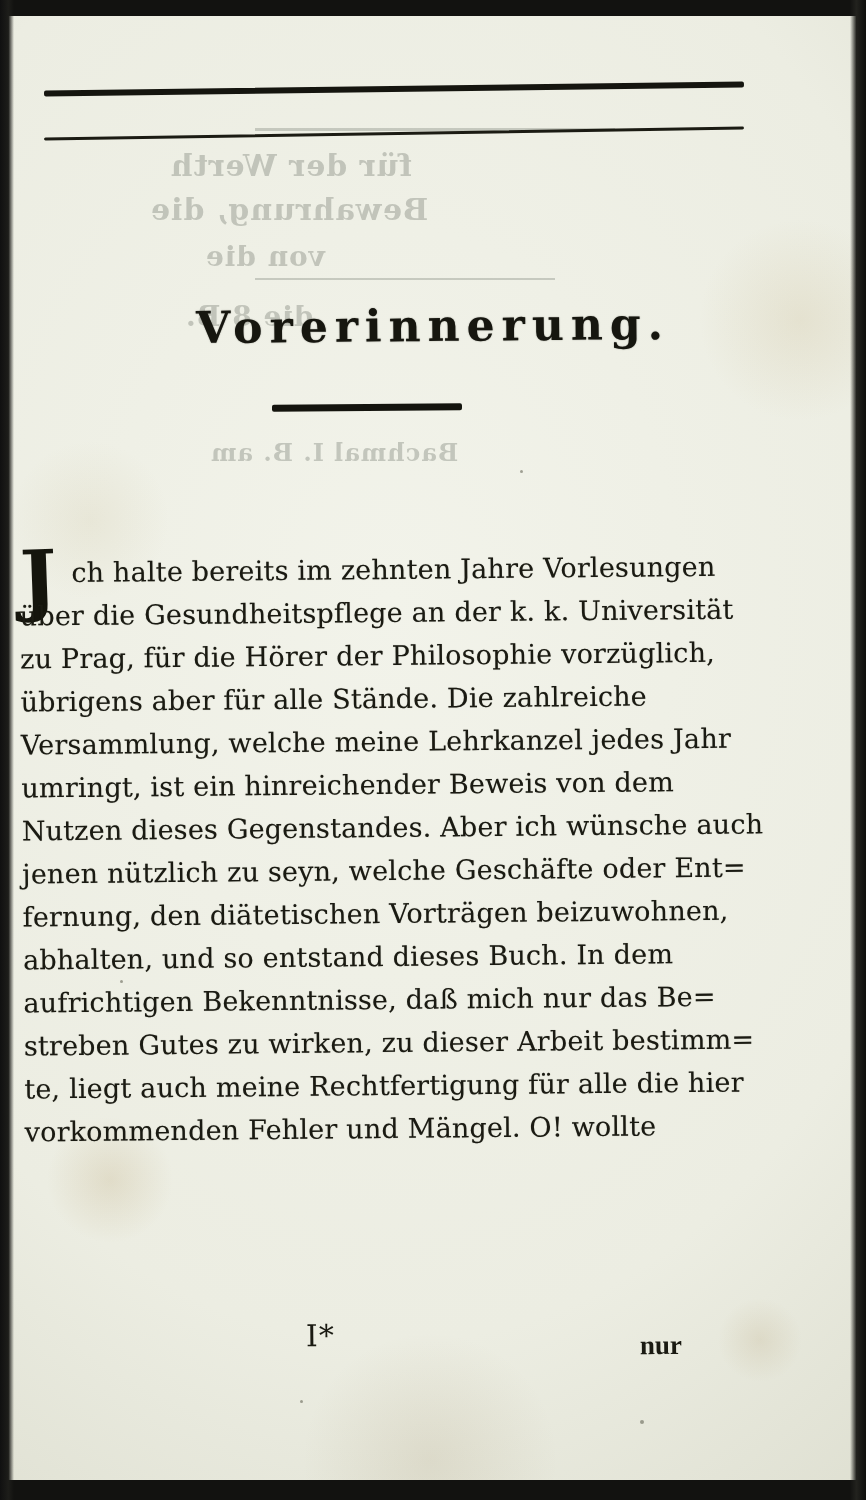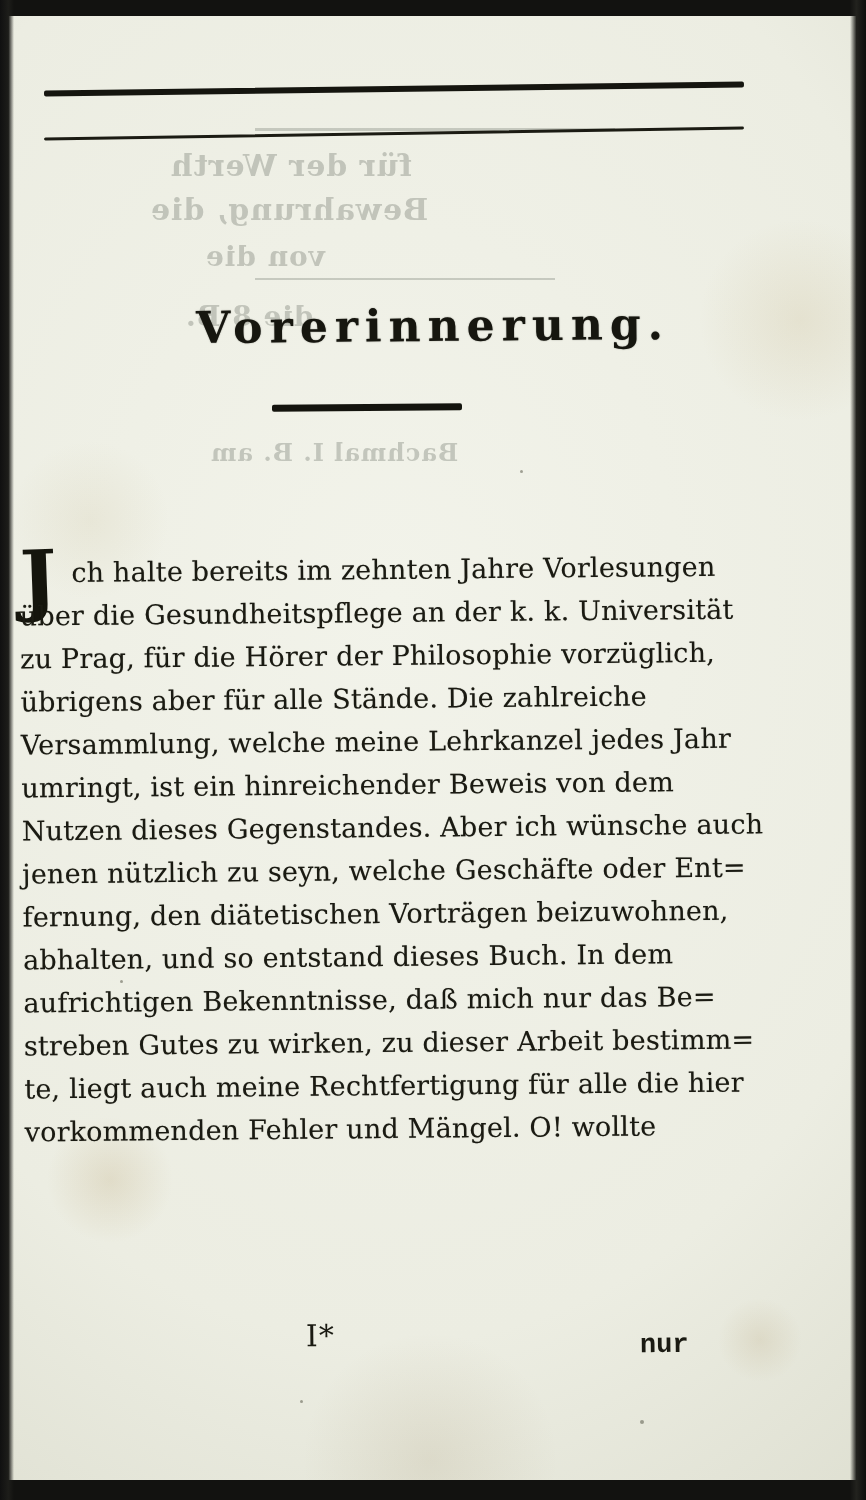--- a/index.html
+++ b/index.html
@@ -167,21 +167,21 @@
     font-family: "DejaVu Serif", serif;
     font-size: 30px;
     color: #1a1a12;
     letter-spacing: 1px;
     transform: rotate(-0.6deg);
   }
   .catchword {
     position: absolute;
     left: 640px;
     top: 1330px;
-    font-family: Liberation Mono, monospace;
+    font-family: Liberation Serif, serif;
     font-size: 27px;
     font-weight: 600;
     color: #1a1a12;
     transform: rotate(-0.6deg);
   }
 
   
   .fleck { position: absolute; background: rgba(60,60,45,0.45); border-radius: 50%; }
 </style>
 </head>

